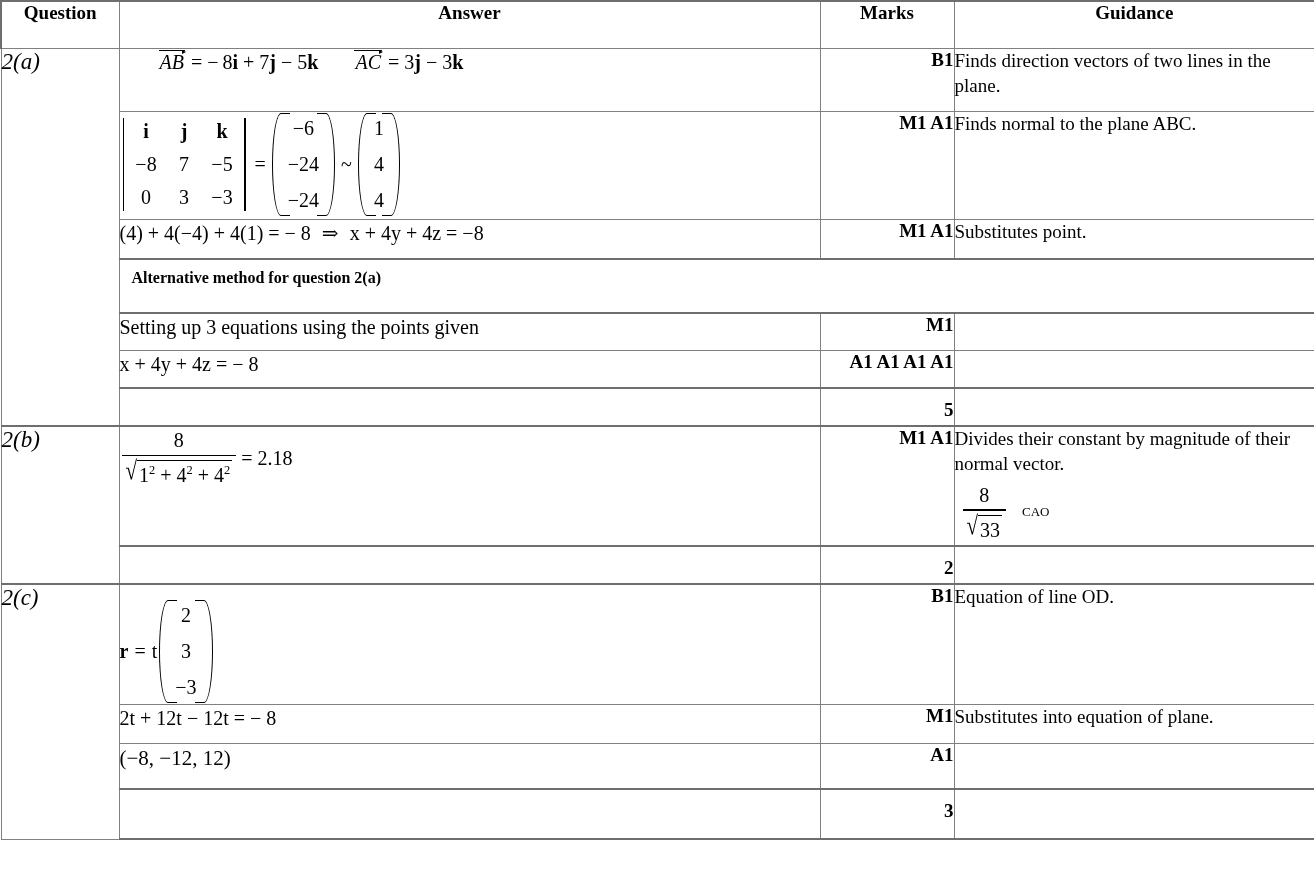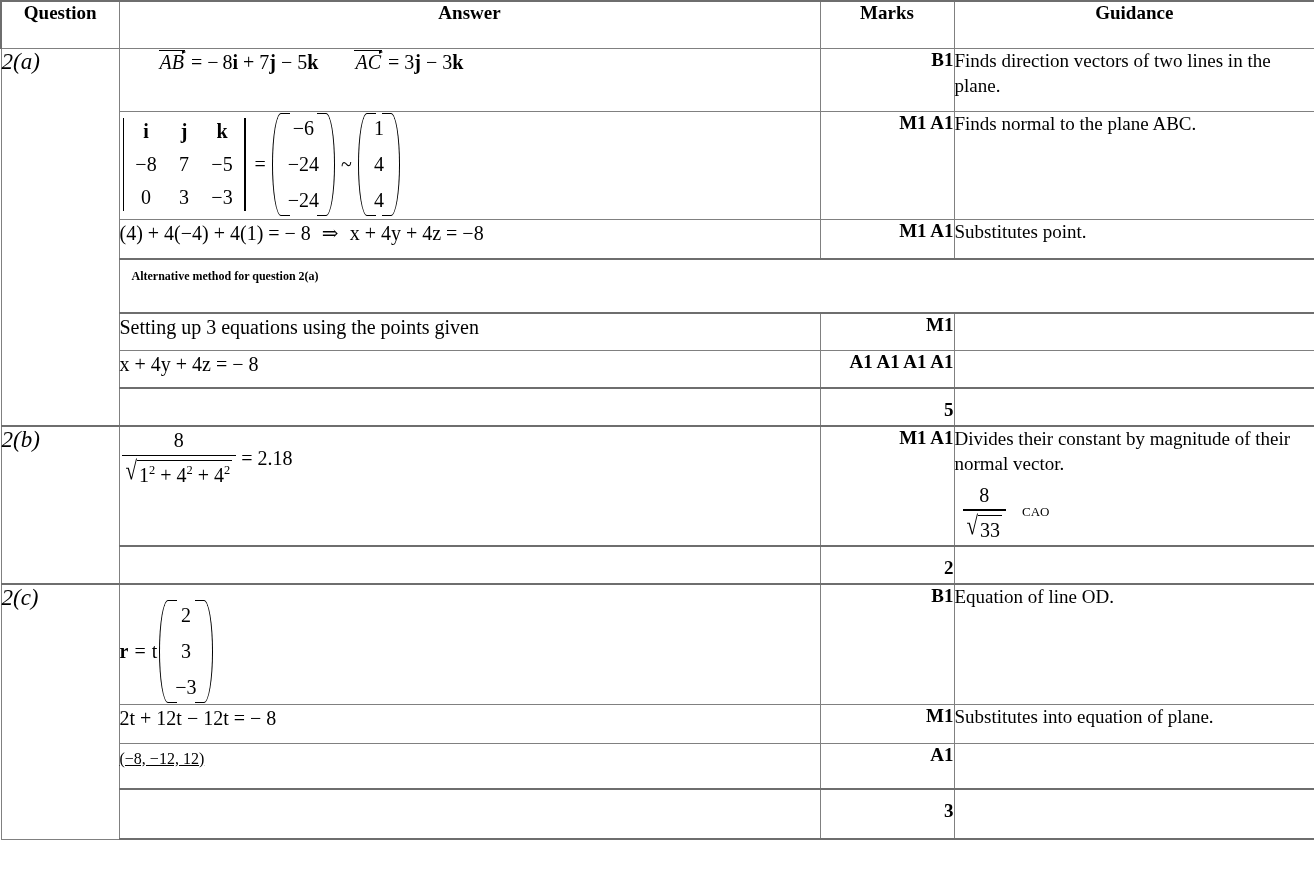--- a/index.html
+++ b/index.html
@@ -78,21 +78,21 @@
 
   
   .sep-top > td, .sep-top > th { border-top: 2px solid #6e6e6e; }
   .sep-bot > td, .sep-bot > th { border-bottom: 2px solid #6e6e6e; }
 
   .alt-row td {
     border-top: 2px solid #6e6e6e;
     border-bottom: 2px solid #6e6e6e;
     border-right: 2px solid #6e6e6e;
     font-weight: bold;
-    font-size: 12px;
+    font-size: 16px;
     padding: 9px 16px 8px 12px;
   }
 
   .tot-row .m-cell { padding-top: 10px; }
 
   
   .math { font-family: "Liberation Serif", "DejaVu Serif", serif; font-size: 20px; }
   .it  { }
   .vec { font-weight: bold; font-style: normal; }
   .ovl {
@@ -394,21 +394,21 @@
     <tr>
       <td class="a-cell" style="height:38px;">
         <span class="math">2<span class="it">t</span> + 12<span class="it">t</span> − 12<span class="it">t</span> = − 8</span>
       </td>
       <td class="m-cell">M1</td>
       <td class="g-cell">Substitutes into equation of plane.</td>
     </tr>
 
     <tr>
       <td class="a-cell" style="height:44px;">
-        <span class="math" style="font-size:16px;text-decoration:underline;">(−8, −12, 12)</span>
+        <span class="math" style="font-size:21px;">(−8, −12, 12)</span>
       </td>
       <td class="m-cell">A1</td>
       <td class="g-cell"></td>
     </tr>
 
     <tr class="tot-row sep-top sep-bot">
       <td class="a-cell" style="height:48px;"></td>
       <td class="m-cell">3</td>
       <td class="g-cell"></td>
     </tr>

